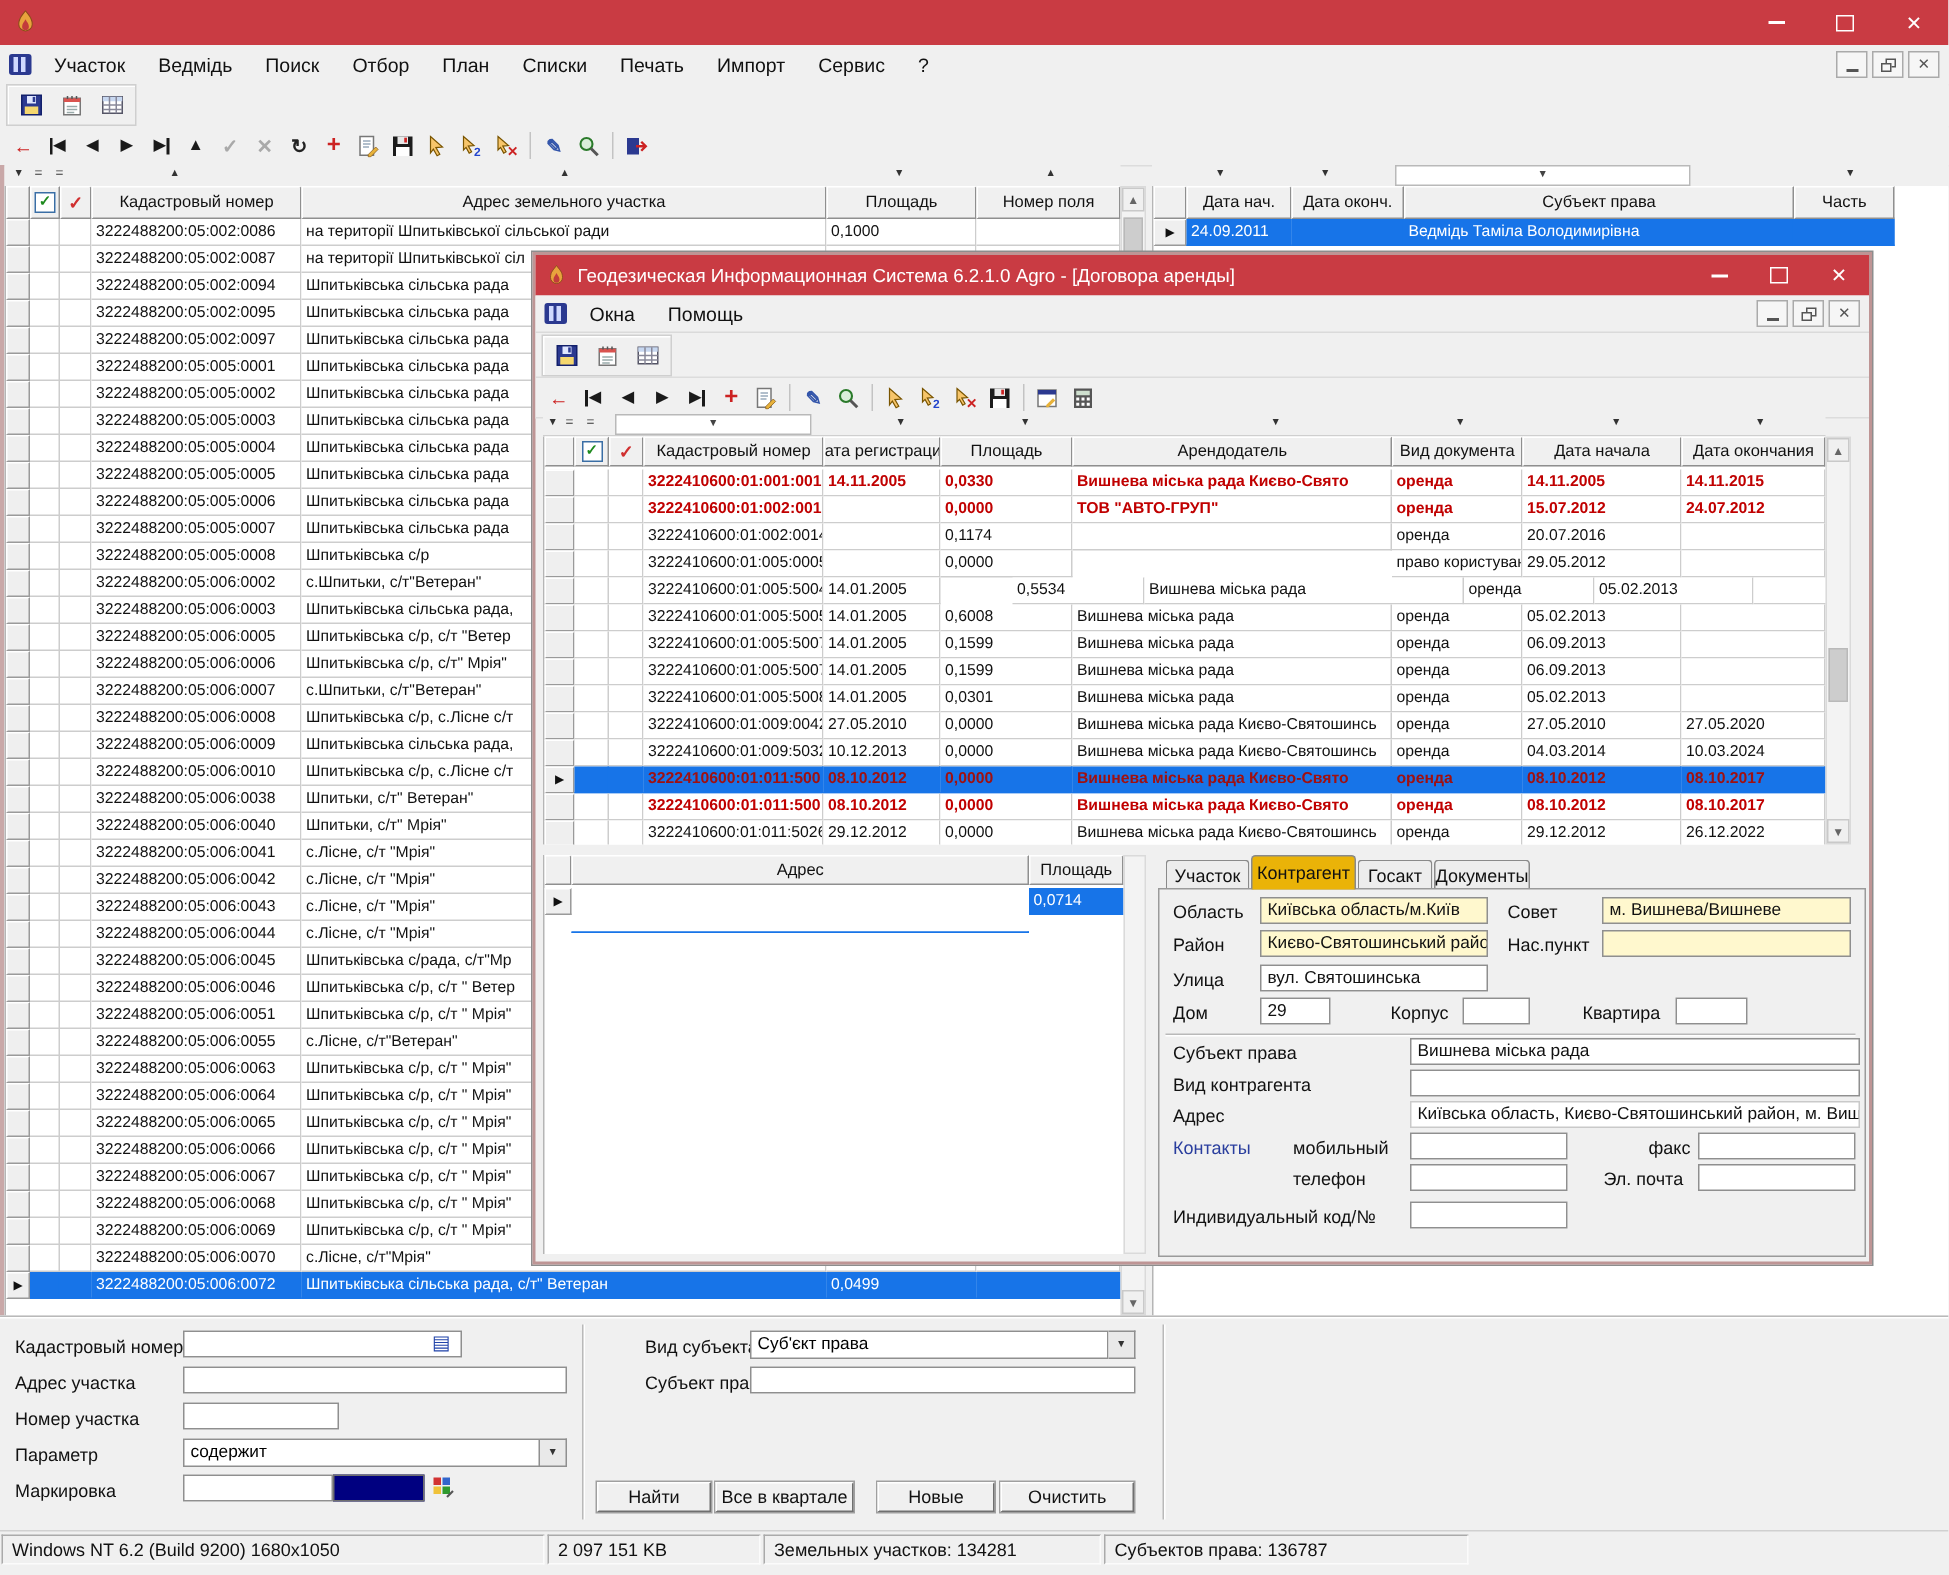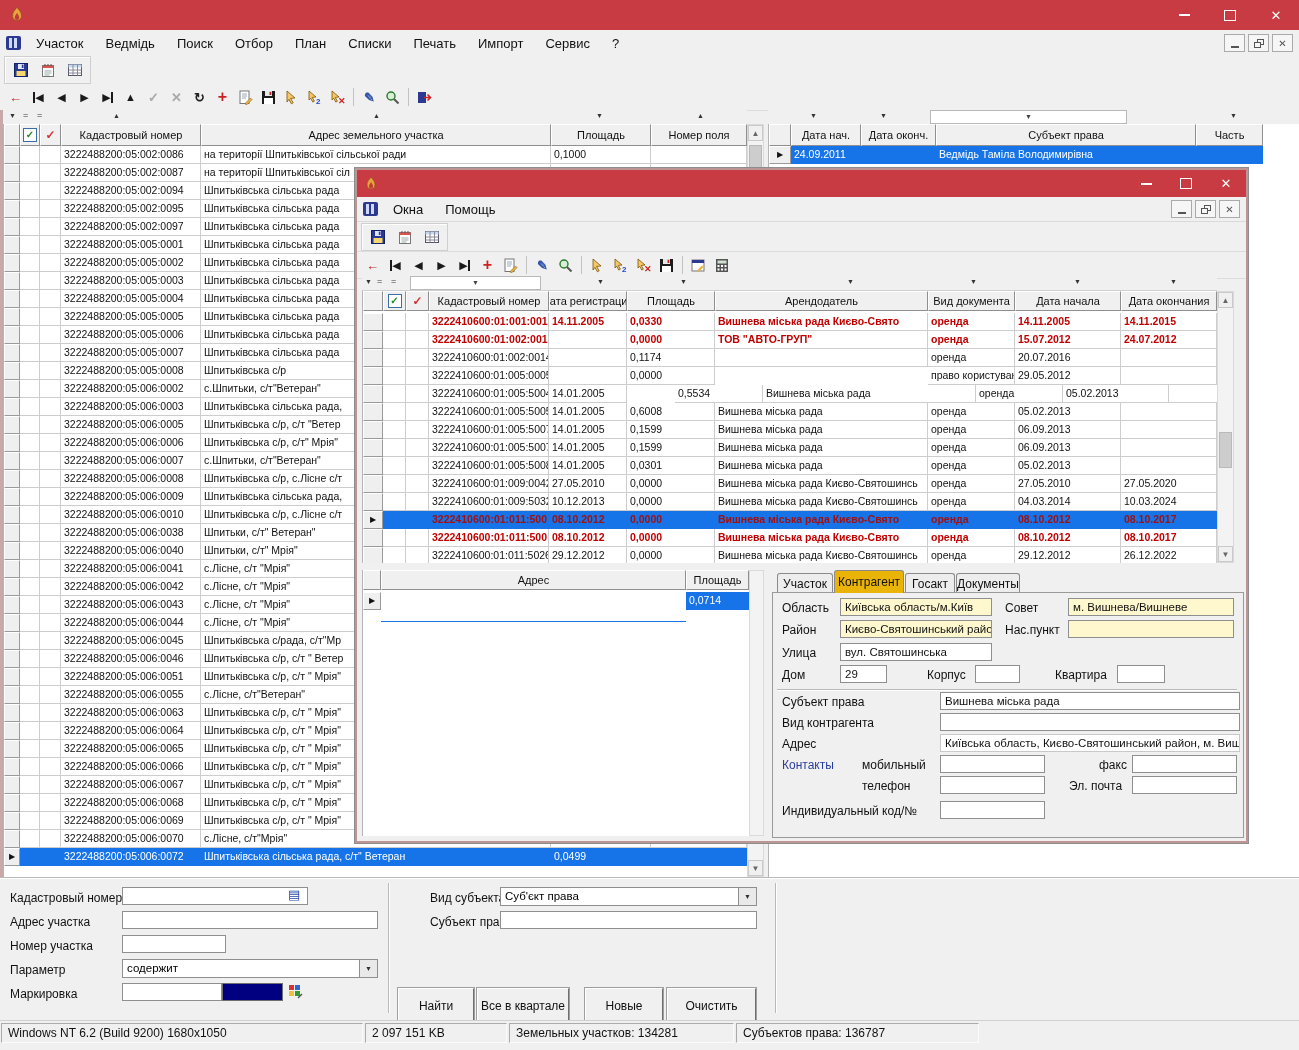--- a/index.html
+++ b/index.html
@@ -71,21 +71,21 @@
   .tab.active{background:#eab308;height:23px;margin-top:-3px;z-index:2}
   .panelbox{position:absolute;border:1px solid #9a9a9a;background:#F0F0F0}
   .flabel{position:absolute;font-size:12px;color:#111;white-space:nowrap}
   .flabel.blue{color:#2a3e9e}
   .inp{position:absolute;box-sizing:border-box;height:18px;border:1px solid #8f8f8f;background:#fff;
        font-size:11.5px;line-height:16px;padding:0 4px;white-space:nowrap;overflow:hidden;color:#111}
   .inp.yellow{background:#FFF8CE}
   .combo{position:absolute;display:flex;height:19px;box-sizing:border-box}
   .combo .cval{flex:1;border:1px solid #8f8f8f;background:#fff;font-size:11.5px;line-height:17px;padding:0 4px;white-space:nowrap;overflow:hidden}
   .combo .cbtn{width:17px;background:#E9E9E9;border:1px solid #8f8f8f;border-left:none;display:flex;align-items:center;justify-content:center;font-size:7px;color:#333}
-  .btn{position:absolute;height:36px;box-sizing:border-box;background:#F0F0F0;border:1px solid;border-color:#fff #6f6f6f #6f6f6f #fff;
+  .btn{position:absolute;height:20px;box-sizing:border-box;background:#F0F0F0;border:1px solid;border-color:#fff #6f6f6f #6f6f6f #fff;
        box-shadow:0 0 0 1px #9f9f9f;display:flex;align-items:center;justify-content:center;font-size:12px;color:#111}
   .hline{position:absolute;height:1px;background:#b9b9b9;box-shadow:0 1px 0 #fff}
   .vline{position:absolute;width:1px;background:#b9b9b9;box-shadow:1px 0 0 #fff}
   
   .status{position:absolute;left:0;right:0;top:1020px;height:24px;background:#F0F0F0;display:flex;border-top:1px solid #d0d0d0;padding-top:1px;box-sizing:border-box}
   .spanel{border:1px solid;border-color:#aaa #fbfbfb #fbfbfb #aaa;margin:1px;box-sizing:border-box;
           font-size:12px;color:#111;display:flex;align-items:center;padding:0 6px;white-space:nowrap;overflow:hidden}
   .maroonstrip{position:absolute;left:0;top:110px;width:3px;height:767px;background:#C9A8A8}
 </style>
 </head>
@@ -732,20 +732,21 @@
   <div class="spanel" style="width:225px">Земельных участков: 134281</div>
   <div class="spanel" style="width:243px">Субъектов права: 136787</div>
 </div>
 
 <div class="childwin">
   <div class="titlebar" style="height:27px">
     <svg width="16" height="16" viewBox="0 0 16 16" style="margin-left:6px">
       <path d="M8 1 C6 4 4 5 4 9 a4 4 0 0 0 8 0 C12 5 10 4 8 1" fill="#E8A33D" stroke="#8a4a1a" stroke-width="0.6"></path>
       <path d="M8 6 C7 8 6 8.5 6 10.5 a2 2 0 0 0 4 0 C10 8.5 9 8 8 6" fill="#C23B3B"></path>
     </svg>
+    <span class="ttext" style="font-size:12.5px">Геодезическая Информационная Система 6.2.1.0 Agro - [Договора аренды]</span>
     <div class="tbtns">
       <div class="tbtn" style="width:40px">
           <span class="mn"></span>
         </div>
       <div class="tbtn" style="width:40px">
           <span class="sq"></span>
         </div>
       <div class="tbtn" style="width:40px">✕</div>
     </div>
   </div>

